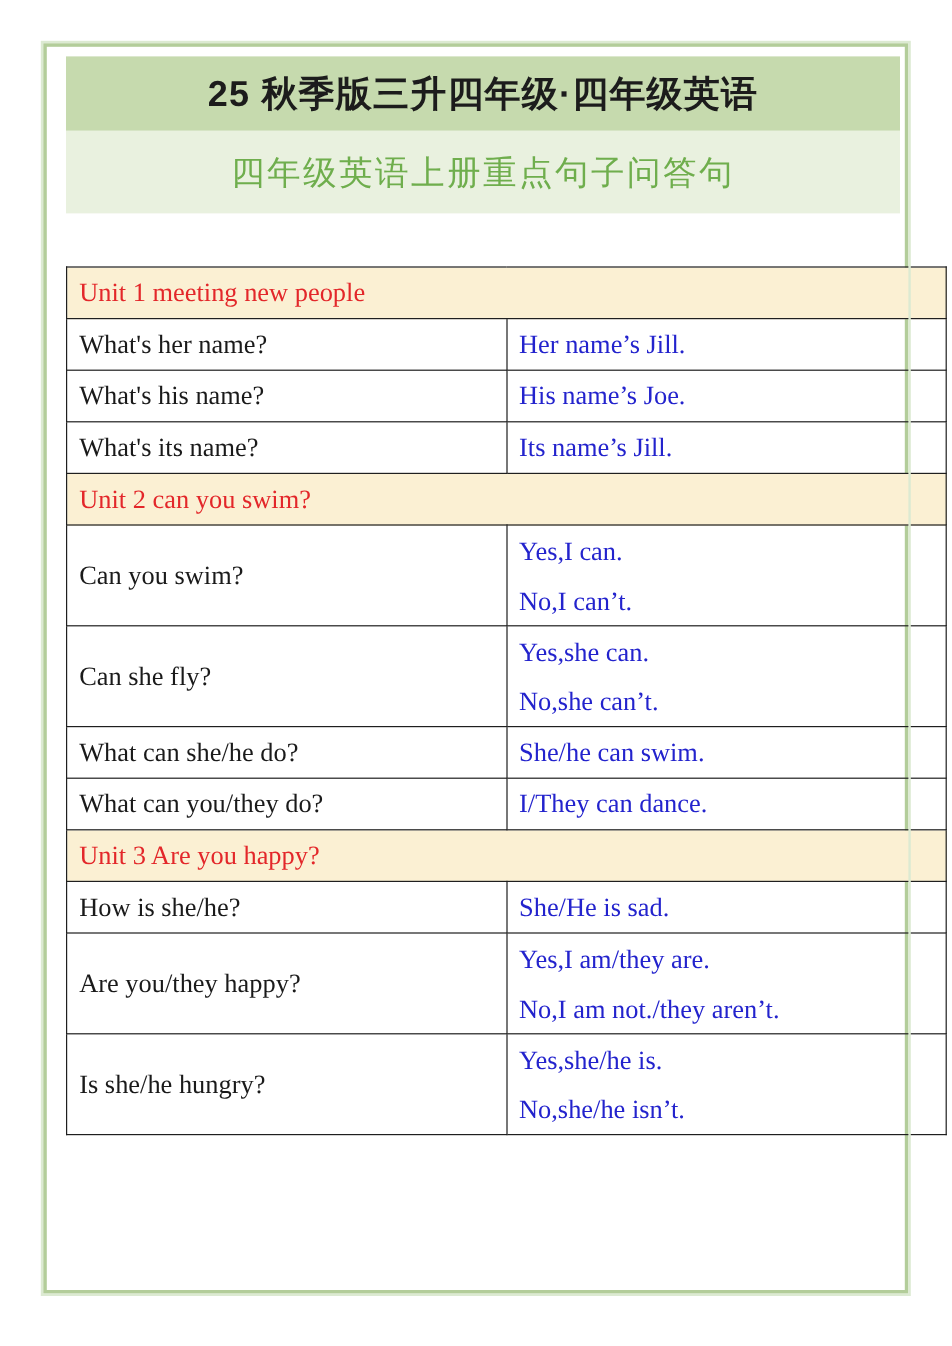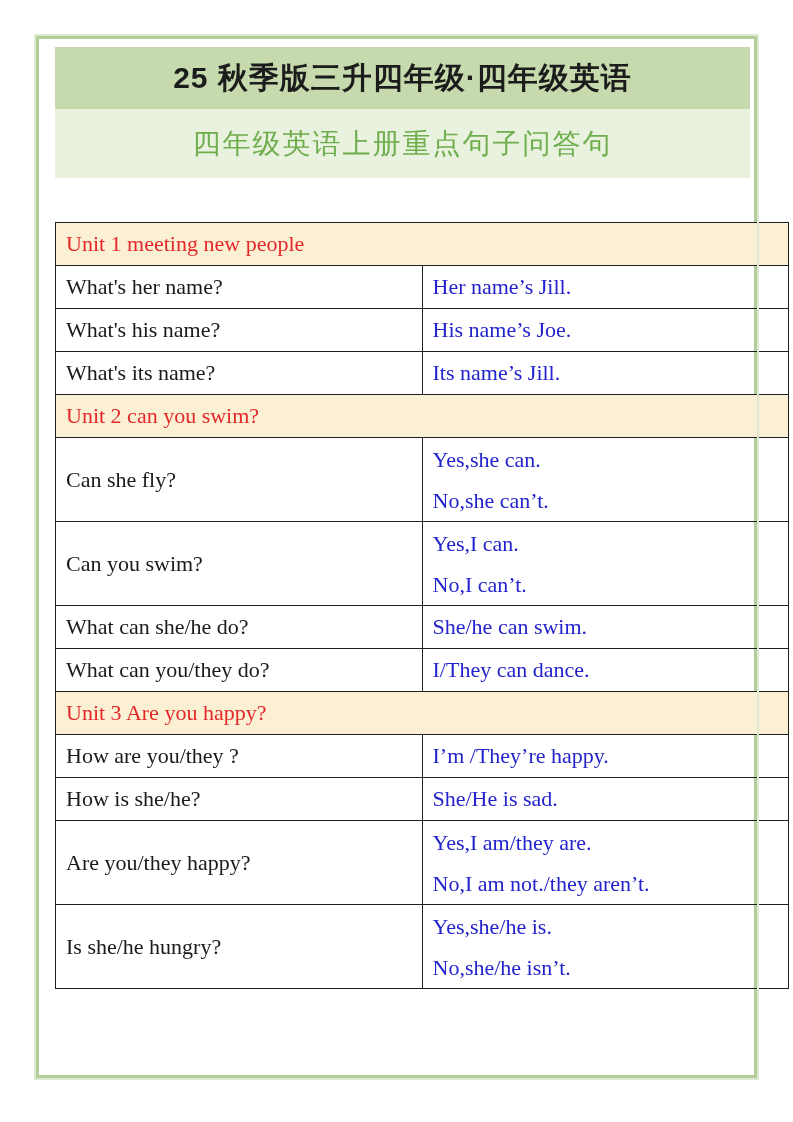--- a/index.html
+++ b/index.html
@@ -94,53 +94,47 @@
         <tr class="row-single">
           <td class="q-cell">What's its name?</td>
           <td class="a-cell">
             <div class="ans-line">Its name’s Jill.</div>
           </td>
         </tr>
         <tr class="row-unit">
           <td class="unit-cell" colspan="2">Unit 2 can you swim?</td>
         </tr>
         <tr class="row-double">
+          <td class="q-cell">Can you swim?</td>
+          <td class="a-cell">
+            <div class="ans-line">Yes,I can.</div>
+            <div class="ans-line">No,I can’t.</div>
+          </td>
+        </tr>
+        <tr class="row-double">
           <td class="q-cell">Can she fly?</td>
           <td class="a-cell">
             <div class="ans-line">Yes,she can.</div>
             <div class="ans-line">No,she can’t.</div>
-          </td>
-        </tr>
-        <tr class="row-double">
-          <td class="q-cell">Can you swim?</td>
-          <td class="a-cell">
-            <div class="ans-line">Yes,I can.</div>
-            <div class="ans-line">No,I can’t.</div>
           </td>
         </tr>
         <tr class="row-single">
           <td class="q-cell">What can she/he do?</td>
           <td class="a-cell">
             <div class="ans-line">She/he can swim.</div>
           </td>
         </tr>
         <tr class="row-single">
           <td class="q-cell">What can you/they do?</td>
           <td class="a-cell">
             <div class="ans-line">I/They can dance.</div>
           </td>
         </tr>
         <tr class="row-unit">
           <td class="unit-cell" colspan="2">Unit 3 Are you happy?</td>
-        </tr>
-        <tr class="row-single">
-          <td class="q-cell">How are you/they ?</td>
-          <td class="a-cell">
-            <div class="ans-line">I’m /They’re happy.</div>
-          </td>
         </tr>
         <tr class="row-single">
           <td class="q-cell">How is she/he?</td>
           <td class="a-cell">
             <div class="ans-line">She/He is sad.</div>
           </td>
         </tr>
         <tr class="row-double">
           <td class="q-cell">Are you/they happy?</td>
           <td class="a-cell">

